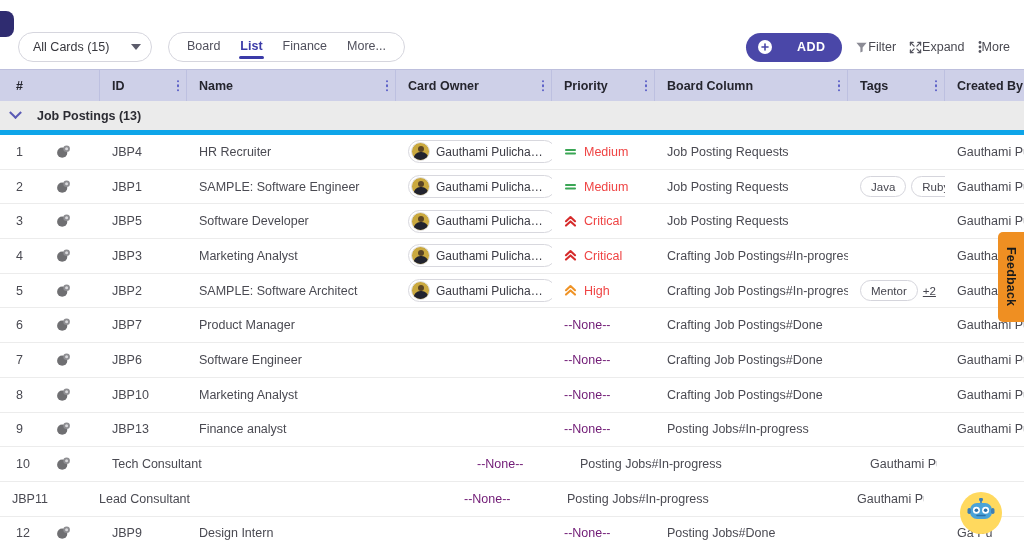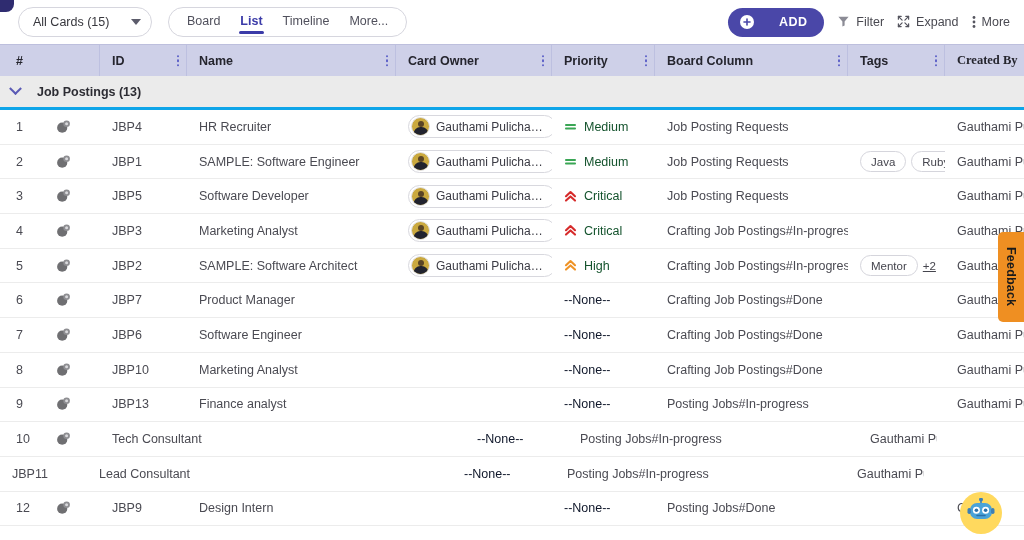--- a/index.html
+++ b/index.html
@@ -12,20 +12,21 @@
   }
 
   
   .toolbar {
     position: relative;
     height: 44px;
     display: flex;
     align-items: center;
     background: #ffffff;
     padding: 0 14px 0 14px;
+    margin-top: 25px;
   }
   .corner-nav {
     position: absolute;
     left: -12px; top: -14px;
     width: 26px; height: 26px;
     border-radius: 8px;
     background: #2f2c70;
   }
 
   .cards-select {
@@ -90,21 +91,21 @@
     border: none;
     border-radius: 15px;
     padding: 0 17px 0 12px;
     font-size: 12.5px;
     font-weight: 700;
     letter-spacing: 0.4px;
     cursor: pointer;
     font-family: "Liberation Sans", sans-serif;
   }
   .tool-item {
-    display: flex; align-items: flex-start; gap: 6px;
+    display: flex; align-items: center; 
     font-size: 12.5px;
     color: #494951;
     cursor: pointer;
     white-space: nowrap;
   }
   .icon-sm { display: inline-flex; align-items: center; justify-content: center; }
 
   
   .grid { width: 1024px; }
   .row { display: flex; width: 1024px; }
@@ -118,35 +119,35 @@
     display: flex; align-items: center;
     font-size: 12.5px;
     font-weight: 700;
     color: #25252e;
     padding-left: 12px;
     position: relative;
     border-right: 1px solid #bdc0e0;
     overflow: hidden;
     white-space: nowrap;
   }
-  .hcell:last-child { border-right: none; font-family: Liberation Serif, serif; }
+  .hcell:last-child { border-right: none; }
   .kebab {
     position: absolute;
     right: 7px; top: 50%;
     transform: translateY(-50%);
     display: flex; flex-direction: column; gap: 2px;
     cursor: pointer;
   }
   .kebab i { width: 2.5px; height: 2.5px; border-radius: 50%; background: #5b5fc7; display: block; }
 
   .group-row {
     height: 34px;
     background: #ebebeb;
     display: flex; align-items: center;
-    border-bottom: 3px solid #0ea5e9;
+    border-bottom: 5px solid #0ea5e9;
     padding-left: 11px;
   }
   .chev-down {
     width: 9px; height: 9px;
     border-right: 2px solid #5a5ab5;
     border-bottom: 2px solid #5a5ab5;
     transform: rotate(45deg) translate(-2px,-2px);
     margin-right: 17px;
     cursor: pointer;
   }
@@ -219,22 +220,22 @@
     border-radius: 7px 7px 0 0;
     background: #21232e;
   }
   .owner-name {
     font-size: 12px; color: #3b3b44;
     overflow: hidden; text-overflow: ellipsis; white-space: nowrap;
   }
 
   
   .prio { display: flex; align-items: center; gap: 7px; }
-  .prio-label { font-size: 12.5px; color: #14532d; }
-  .prio-none { font-size: 12.5px; color: #0f172a; }
+  .prio-label { font-size: 12.5px; color: #ef4444; }
+  .prio-none { font-size: 12.5px; color: #701a75; }
 
   
   .tag {
     display: inline-flex; align-items: center; justify-content: center;
     height: 21px;
     border: 1px solid #d5d5dc;
     border-radius: 11px;
     padding: 0 10px;
     font-size: 11.5px;
     color: #45454e;
@@ -295,21 +296,21 @@
     </div>
 
     <div class="view-tabs">
       <div class="view-tab">
         <span>Board</span>
       </div>
       <div class="view-tab active">
         <span>List</span>
       </div>
       <div class="view-tab">
-        <span>Timeline</span>
+        <span>Finance</span>
       </div>
       <div class="view-tab">
         <span>More...</span>
       </div>
     </div>
 
     <div class="toolbar-right">
       <button class="add-btn">
         <span class="icon-sm">
           <svg width="14" height="14" viewBox="0 0 14 14">

